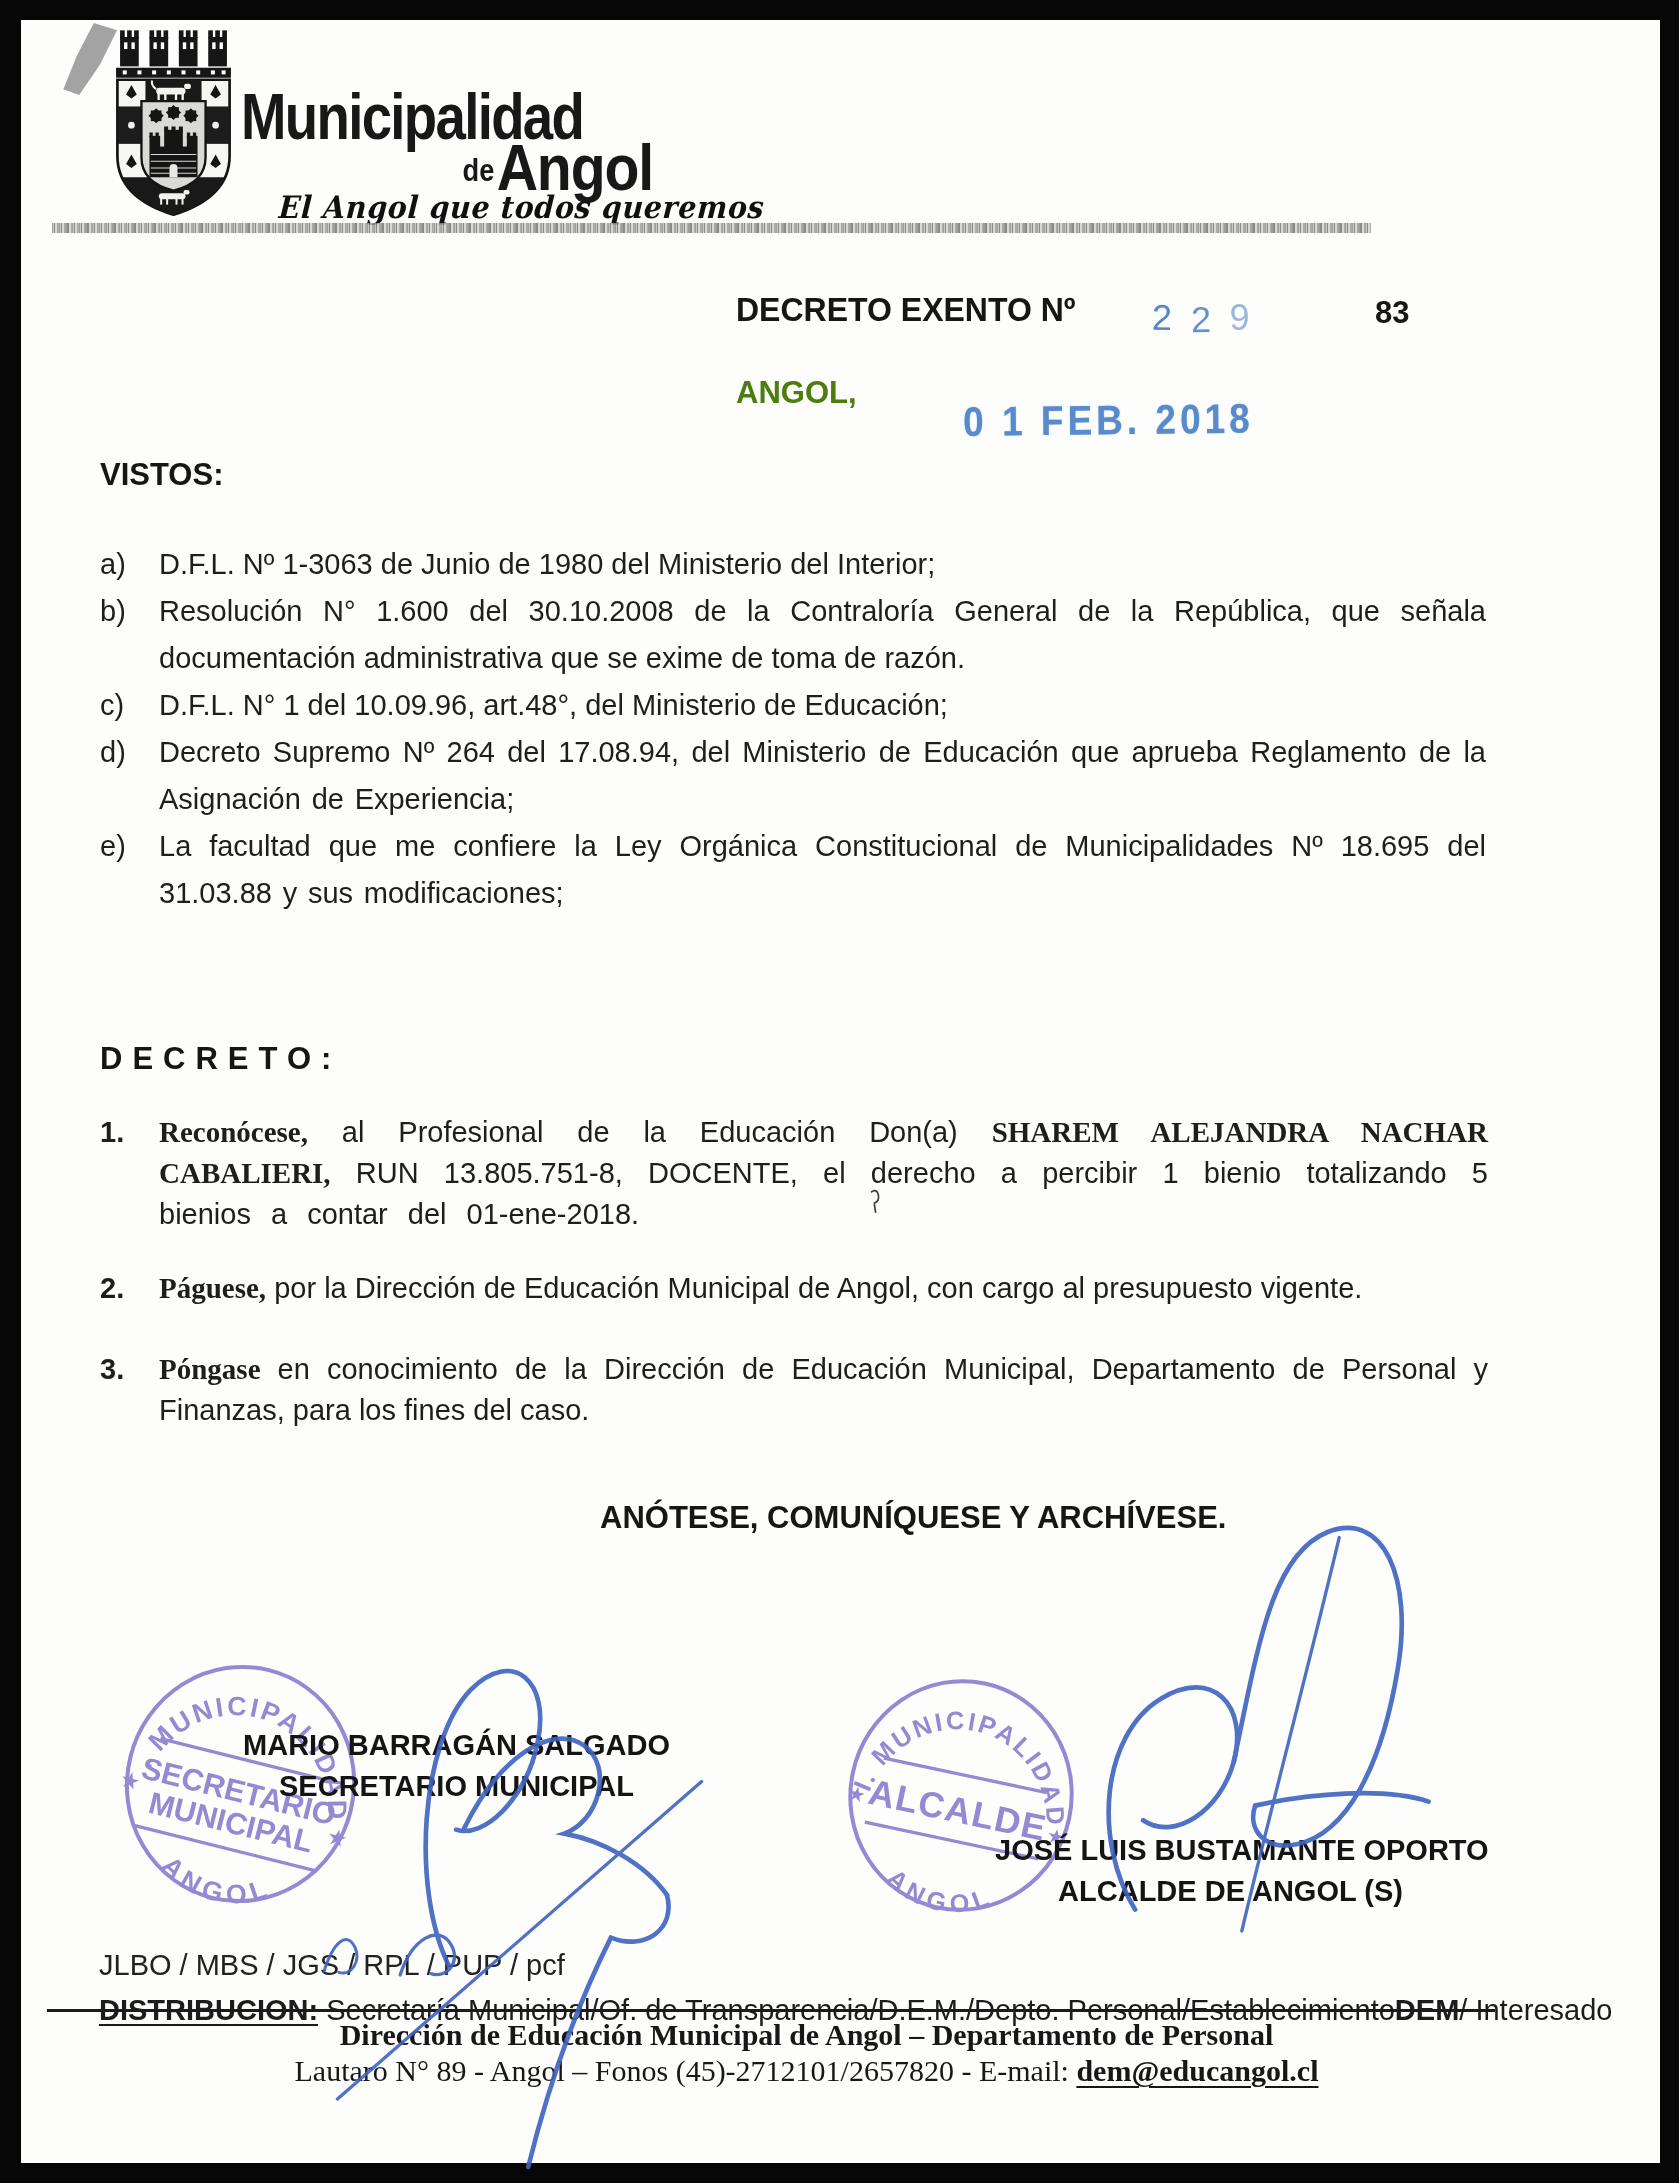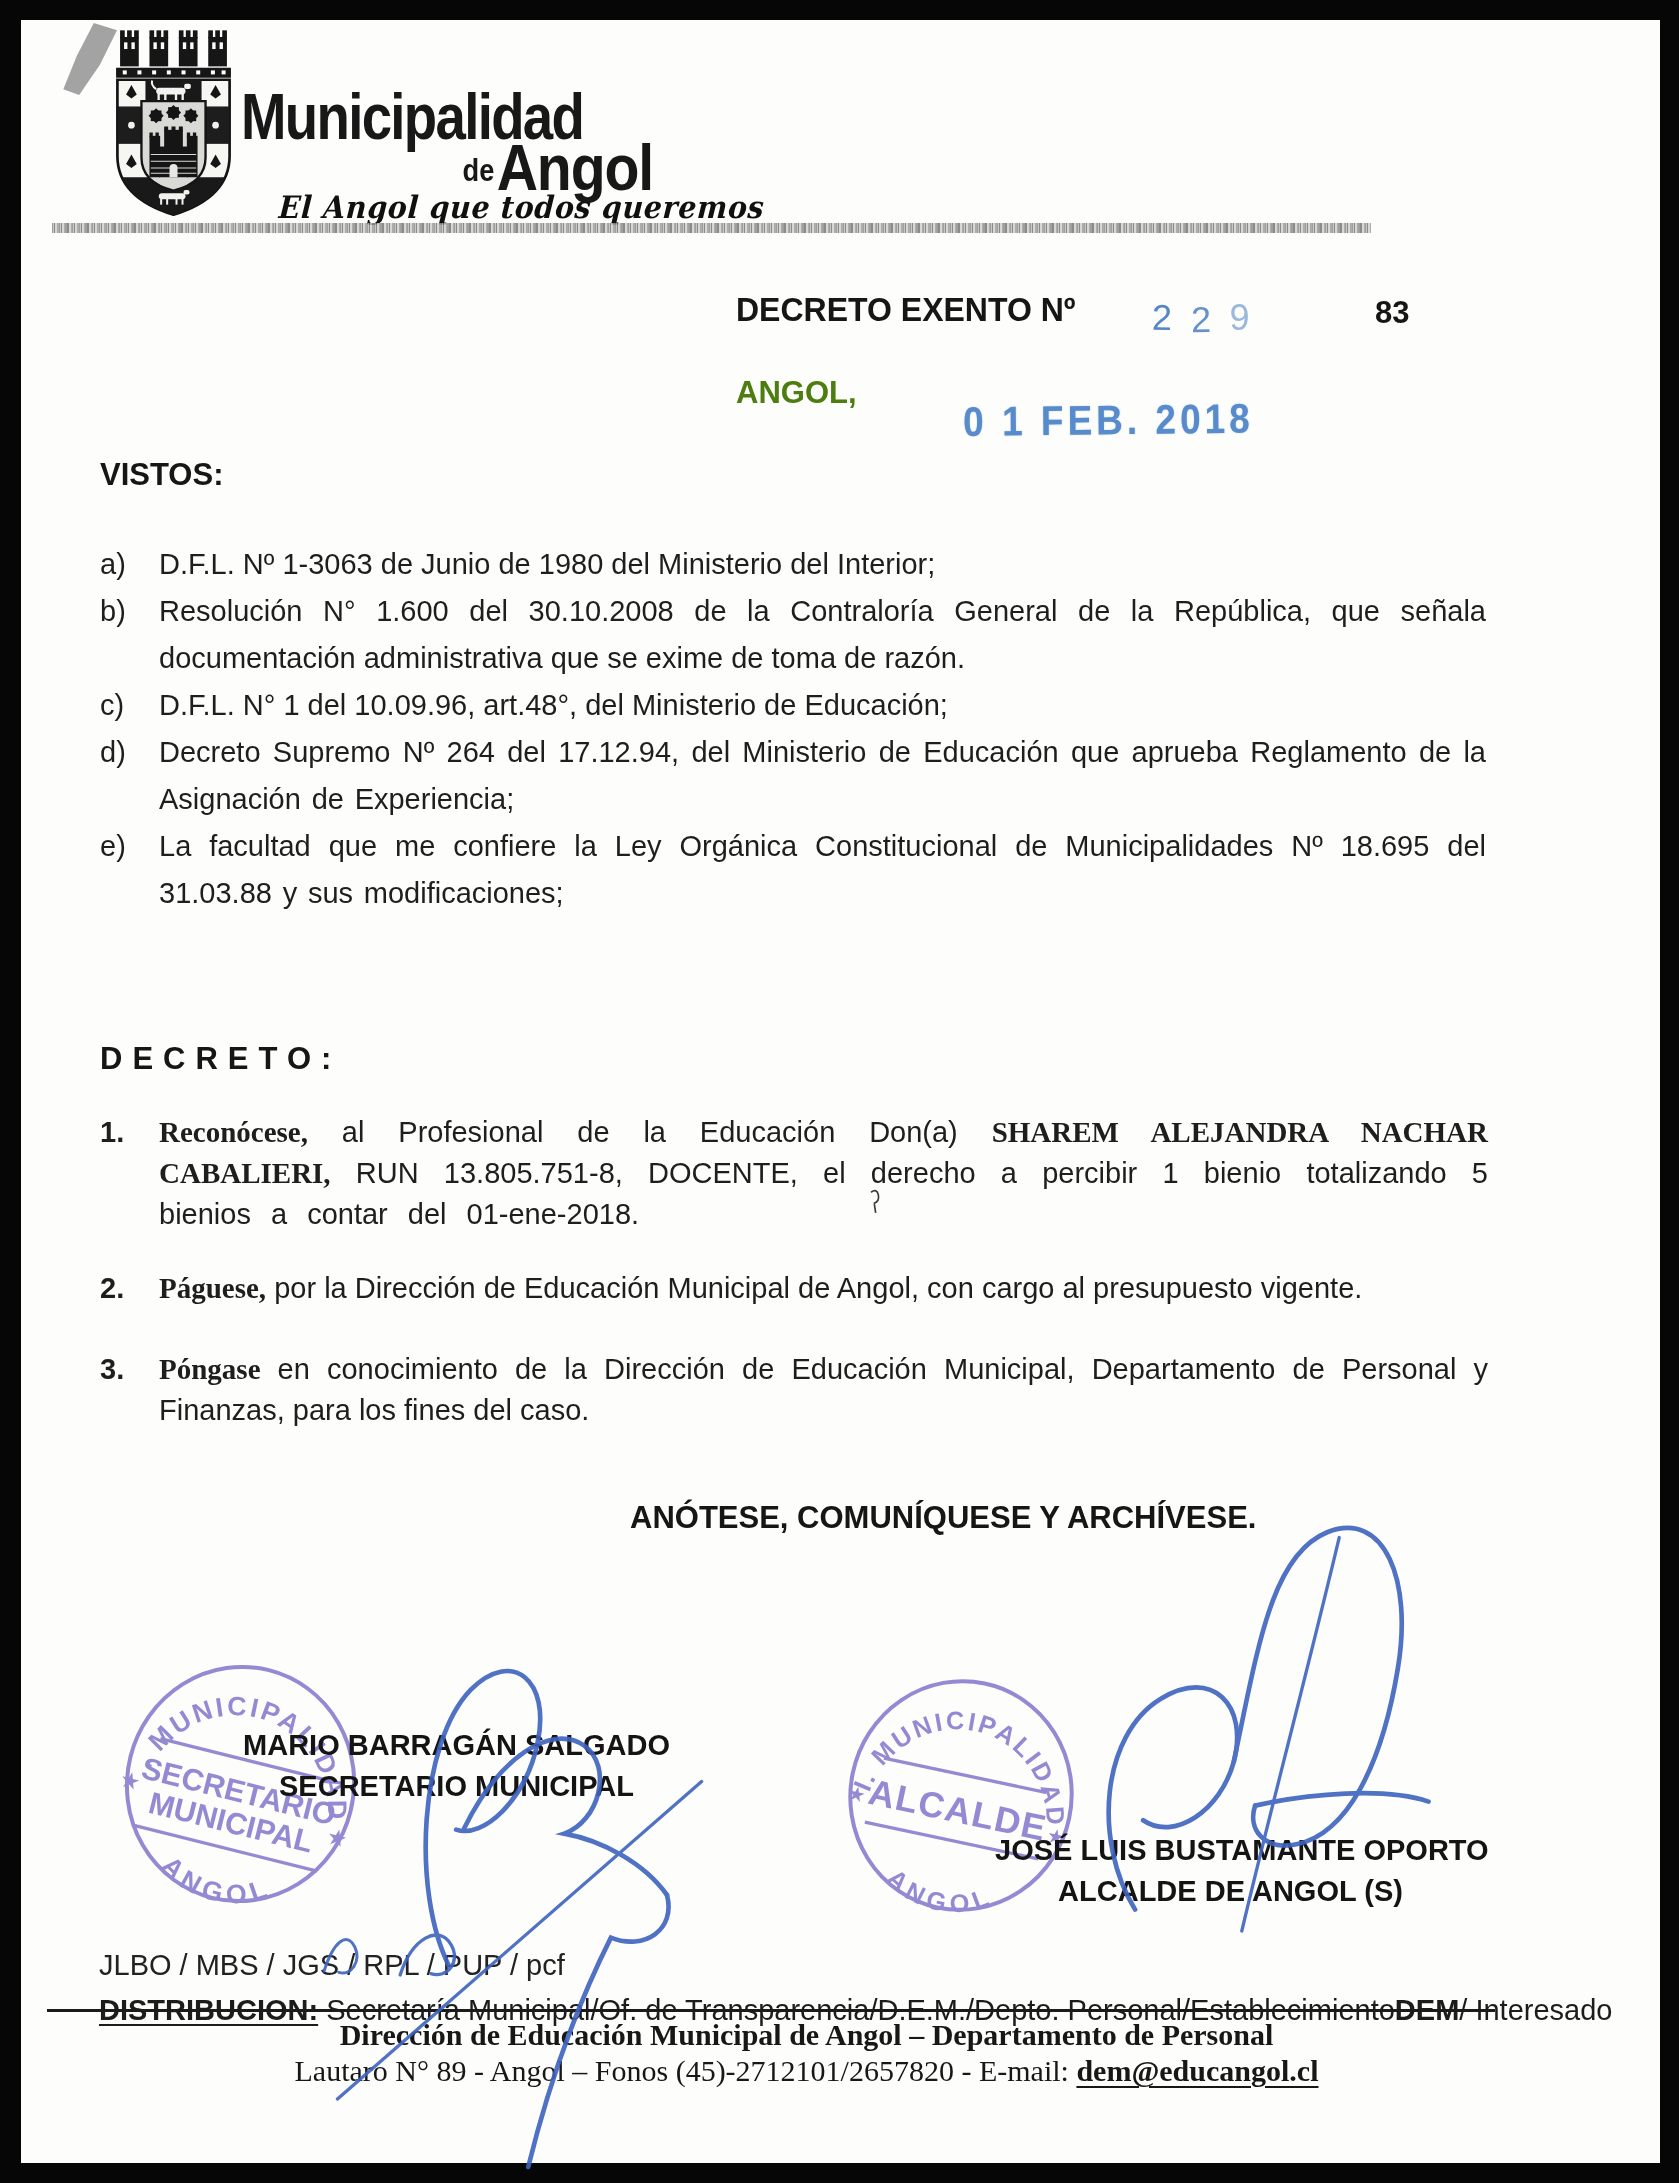--- a/index.html
+++ b/index.html
@@ -60,21 +60,21 @@
   .li .marker{font-size:29px;line-height:47px;}
   .decreto-head{left:100px;top:1034px;letter-spacing:10px;margin-top:7px;}
   .decreto-list{top:1112px;width:1388px;}
   .decreto-list .li p{line-height:41px;}
   .decreto-list .li .marker{font-weight:bold;line-height:41px;}
   .decreto-list .li{margin-bottom:33px;}
   .decreto-list .li.item-2{margin-bottom:40px;}
   .seg-b{font-weight:bold;font-family:Liberation Serif, serif;}
   .ws-wide p{word-spacing:12px;}
   .ws-s p{word-spacing:2.7px;}
-  .closing{left:630px;top:1500px;font-size:31px;font-weight:bold;white-space:nowrap;color:#161614;}
+  .closing{left:600px;top:1500px;font-size:31px;font-weight:bold;white-space:nowrap;color:#161614;}
   
   .stamp{position:absolute;overflow:visible;}
   .stamp text{font-family:"Liberation Sans",sans-serif;font-weight:bold;fill:#7e70cb;}
   .stamp .star{font-family:"DejaVu Sans",sans-serif;}
   .stamp ellipse,.stamp line{stroke:#7e70cb;}
   .stamp{opacity:.82;}
   
   .sig-block{width:471px;text-align:center;color:#141414;}
   .sig-name{font-size:29px;font-weight:bold;white-space:nowrap;}
   .sig-title{font-size:29px;font-weight:bold;margin-top:8px;white-space:nowrap;}
@@ -245,21 +245,21 @@
   <div class="li">
     <span class="marker">b)</span>
     <p>Resolución N° 1.600 del 30.10.2008 de la Contraloría General de la República, que señala documentación administrativa que se exime de toma de razón.</p>
   </div>
   <div class="li">
     <span class="marker">c)</span>
     <p>D.F.L. N° 1 del 10.09.96, art.48°, del Ministerio de Educación;</p>
   </div>
   <div class="li ws-s">
     <span class="marker">d)</span>
-    <p>Decreto Supremo Nº 264 del 17.12.94, del Ministerio de Educación que aprueba Reglamento de la Asignación de Experiencia;</p>
+    <p>Decreto Supremo Nº 264 del 17.08.94, del Ministerio de Educación que aprueba Reglamento de la Asignación de Experiencia;</p>
   </div>
   <div class="li ws-s">
     <span class="marker">e)</span>
     <p>La facultad que me confiere la Ley Orgánica Constitucional de Municipalidades Nº 18.695 del 31.03.88 y sus modificaciones;</p>
   </div>
 </div>
 
 <div class="abs h-bold decreto-head">DECRETO:</div>
 <div class="abs list decreto-list">
   <div class="li ws-wide">

